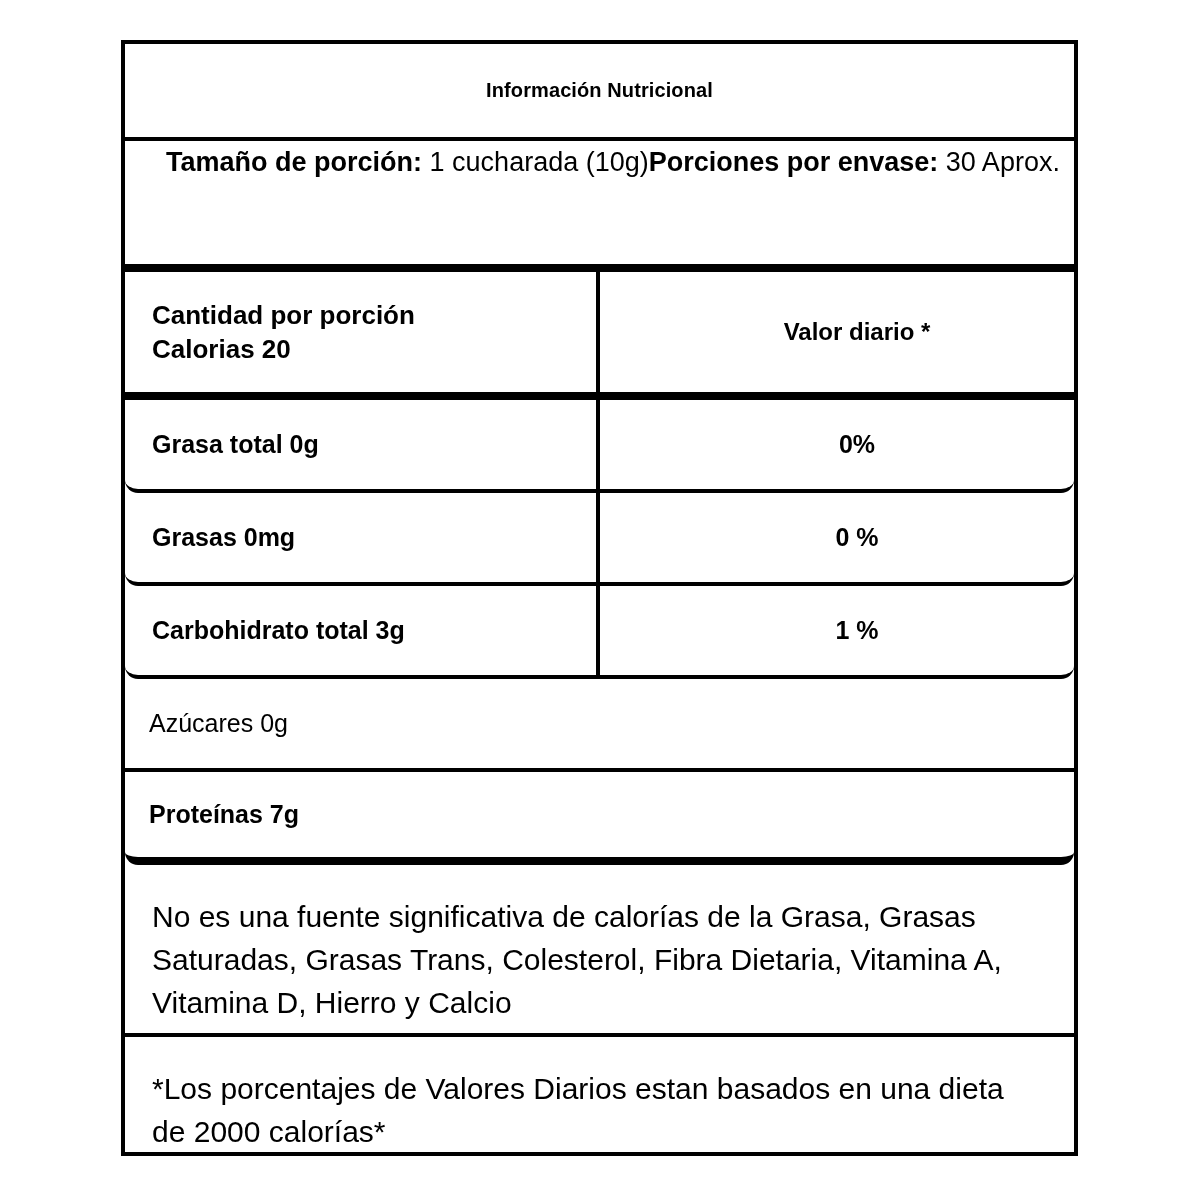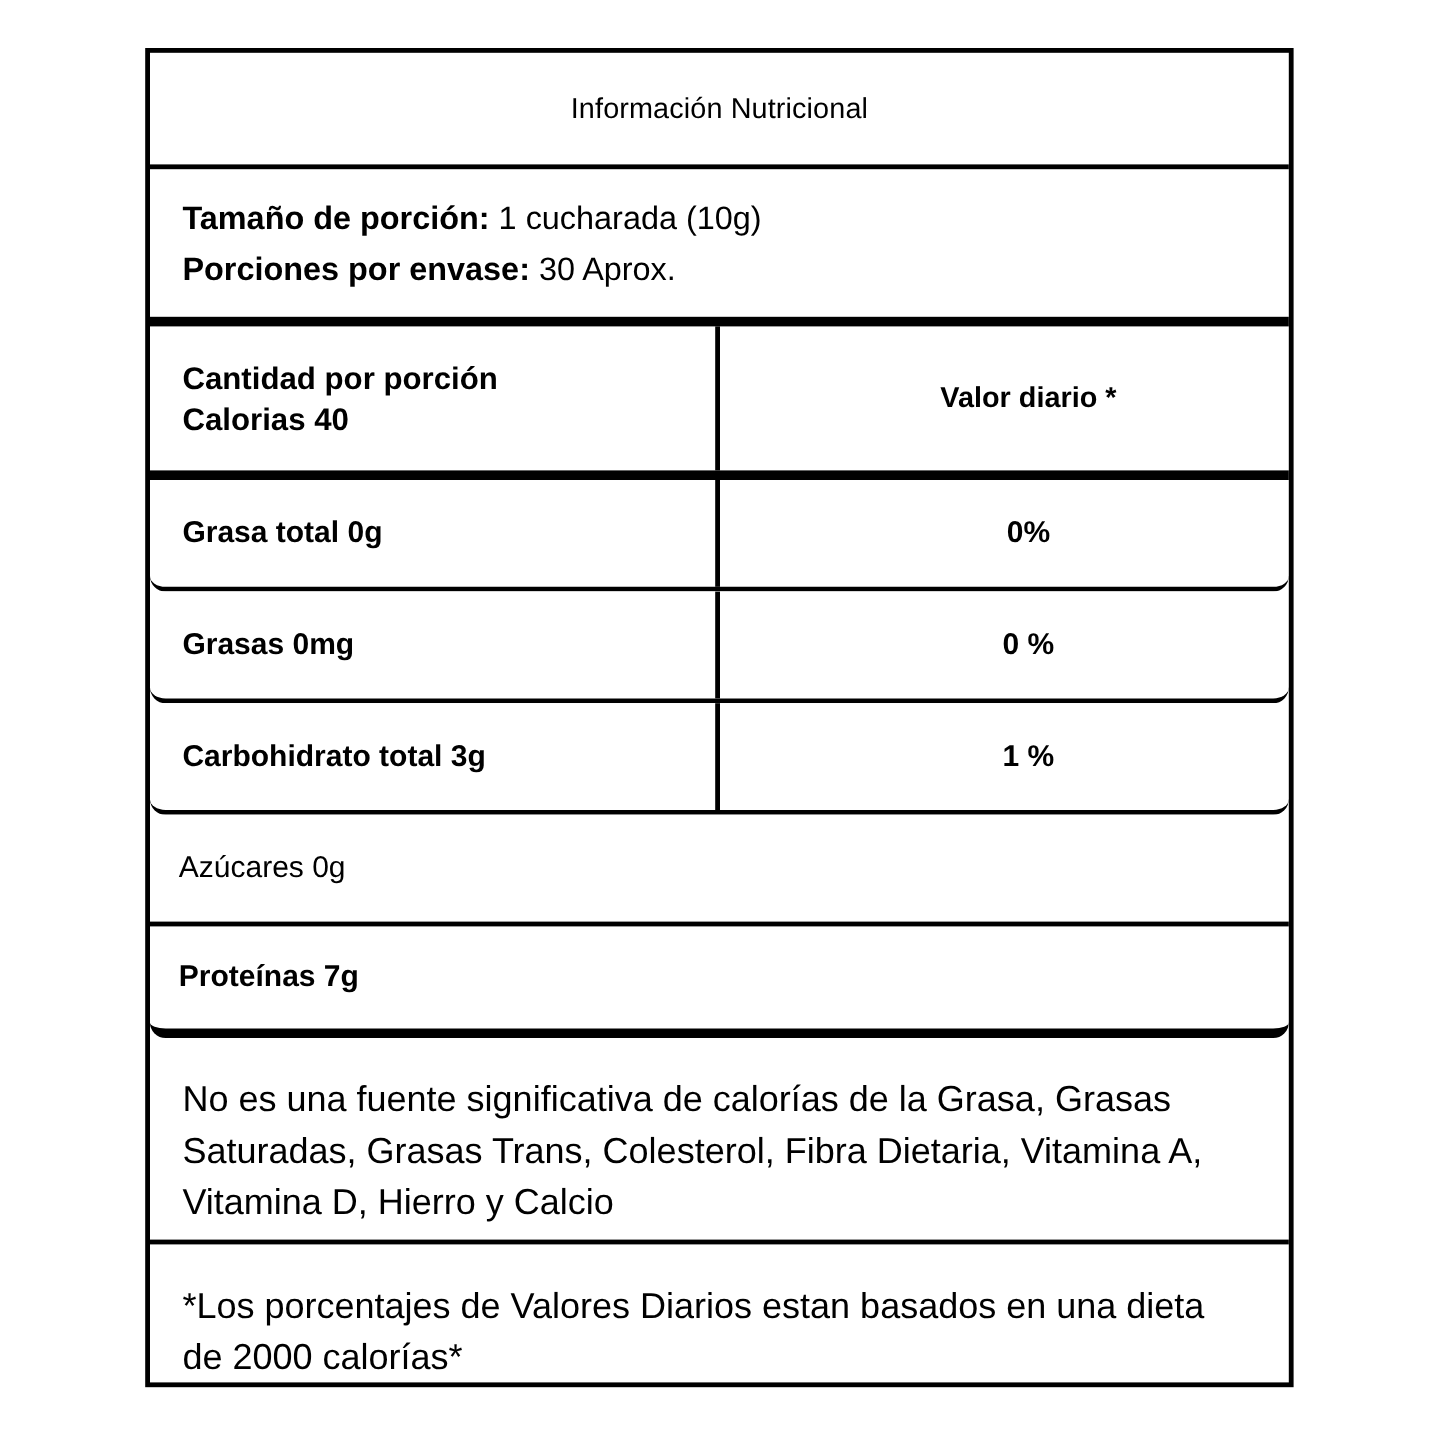--- a/index.html
+++ b/index.html
@@ -67,31 +67,31 @@
   .rule-thick  { border-bottom: 8px solid #000000; }
 
   
   .title-row {
     height: 93px;
     display: flex;
     align-items: center;
     justify-content: center;
   }
   .title-text {
-    font-size: 24px;
-    font-weight: normal;
+    font-size: 20px;
+    font-weight: bold;
     letter-spacing: 0.1px;
   }
 
   .serving-row {
     height: 131px;
     box-sizing: border-box;
     padding: 0 0 0 27px;
     display: flex;
-    flex-direction: column;
+    flex-direction: row;
     justify-content: center;
   }
   .serving-line {
     font-size: 27px;
     line-height: 42px;
     font-weight: normal;
     white-space: nowrap;
   }
   .serving-line b {
     font-weight: bold;
@@ -153,21 +153,21 @@
       <b>Tamaño de porción:</b><span> 1 cucharada (10g)</span>
     </div>
     <div class="serving-line">
       <b>Porciones por envase:</b><span> 30 Aprox.</span>
     </div>
   </div>
 
   <div class="row split amount-row rule-thick">
     <div class="cell-left">
       <div class="amt-line">Cantidad por porción</div>
-      <div class="amt-line">Calorias 40</div>
+      <div class="amt-line">Calorias 20</div>
     </div>
     <div class="cell-right">
       <div class="dv-head">Valor diario *</div>
     </div>
   </div>
 
   <div class="row split nutrient-row rule-thin">
     <div class="cell-left">
       <div class="nutrient-name">Grasa total 0g</div>
     </div>

